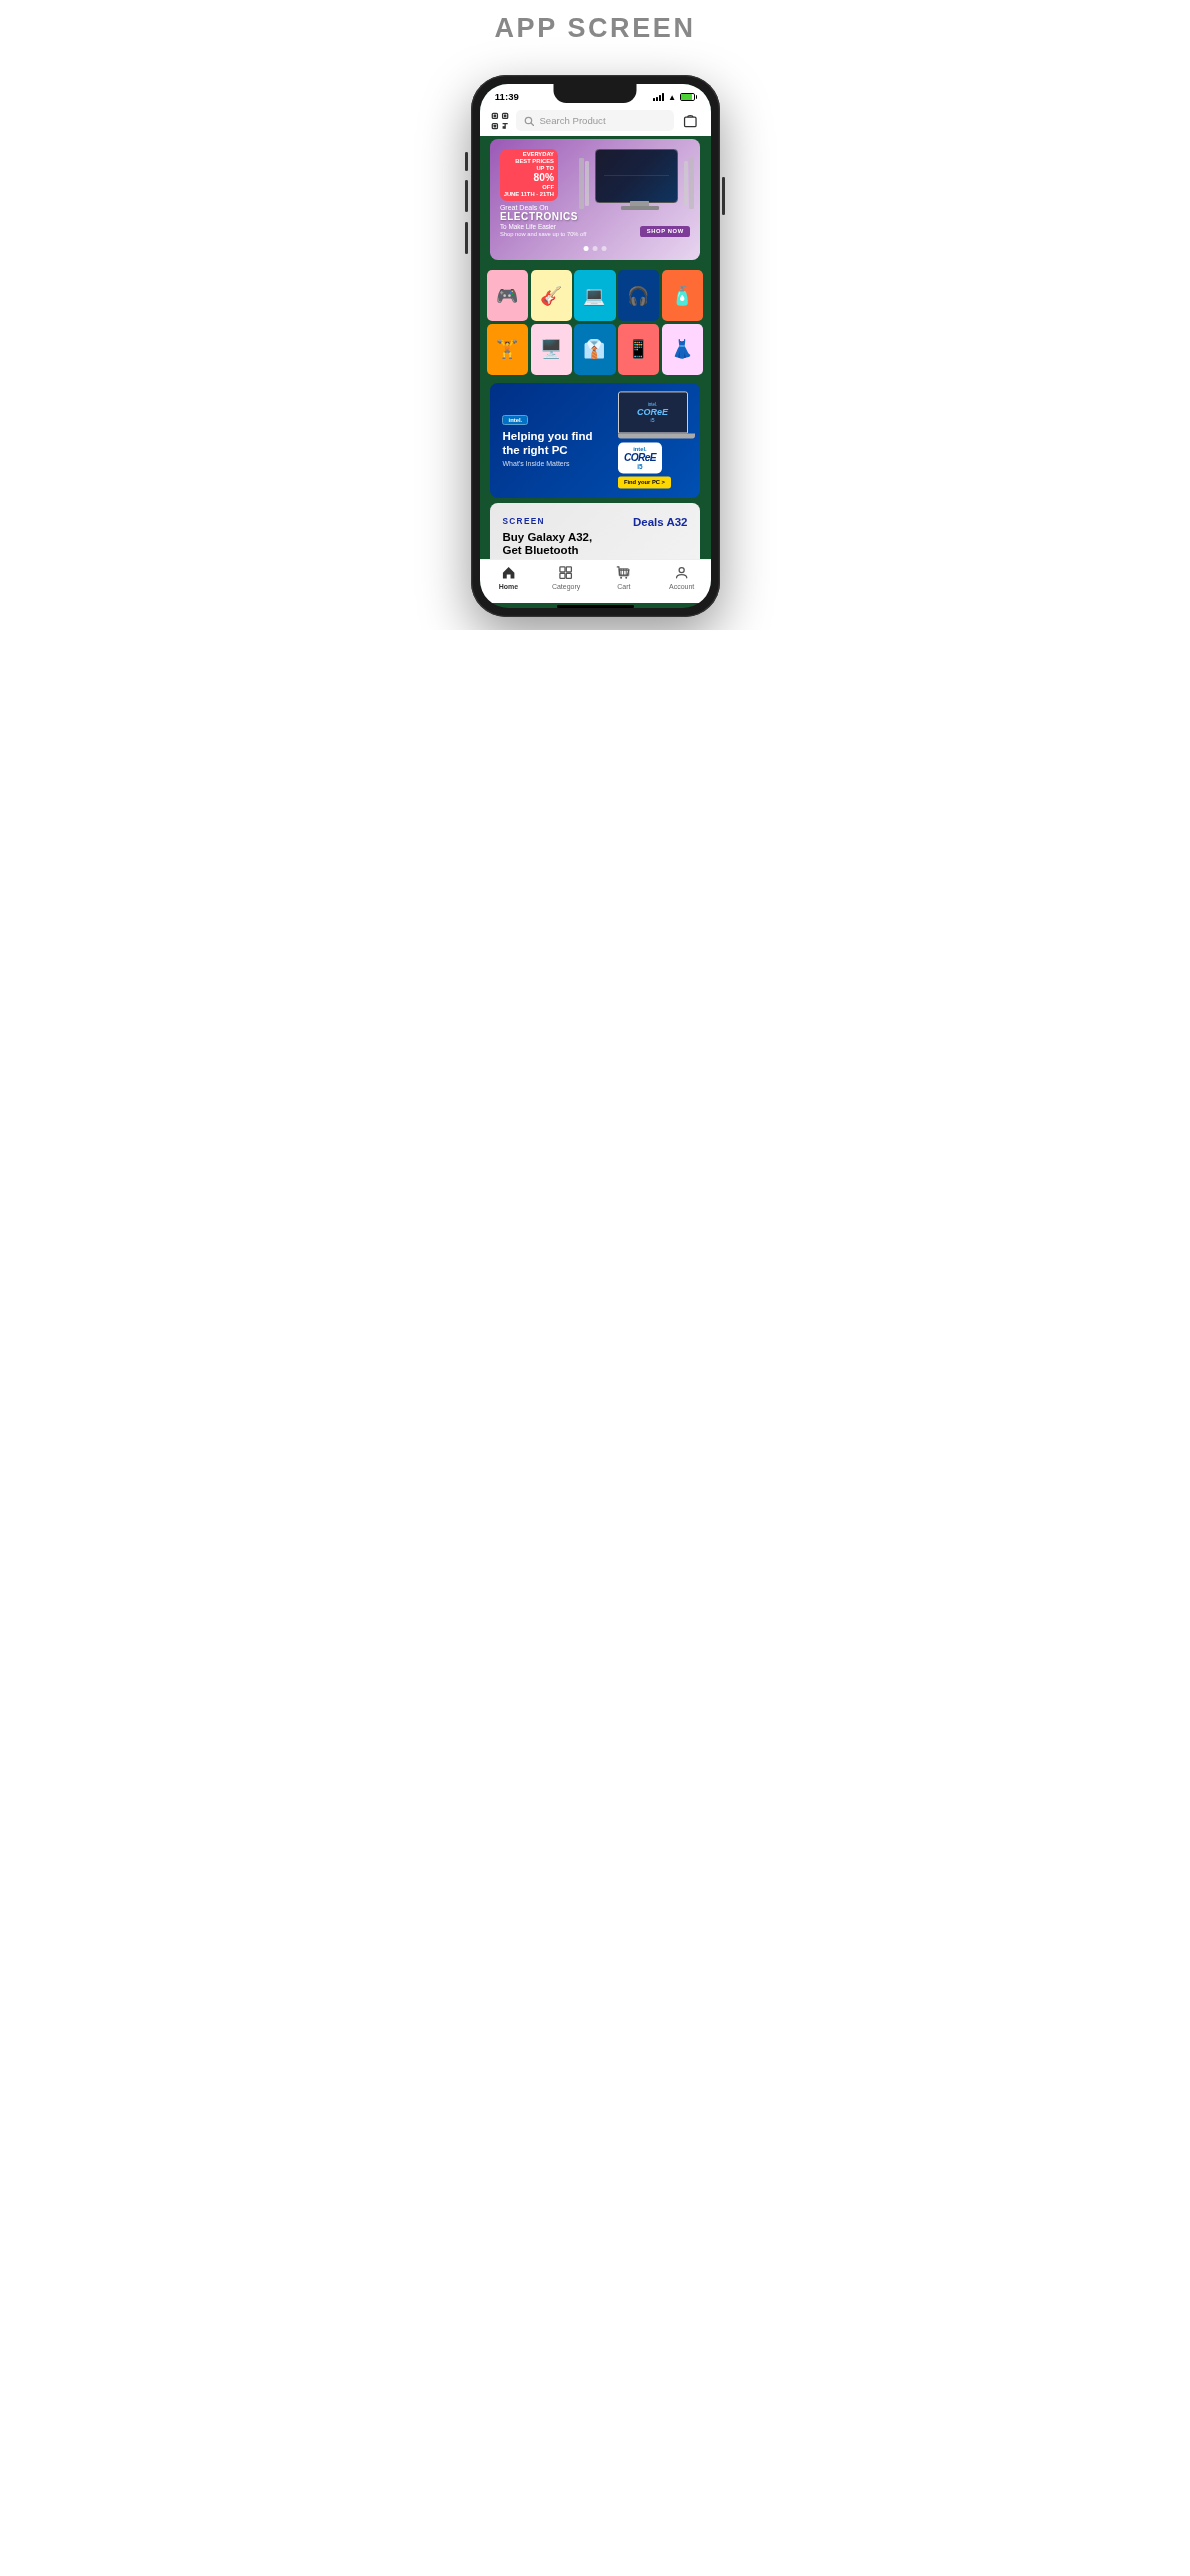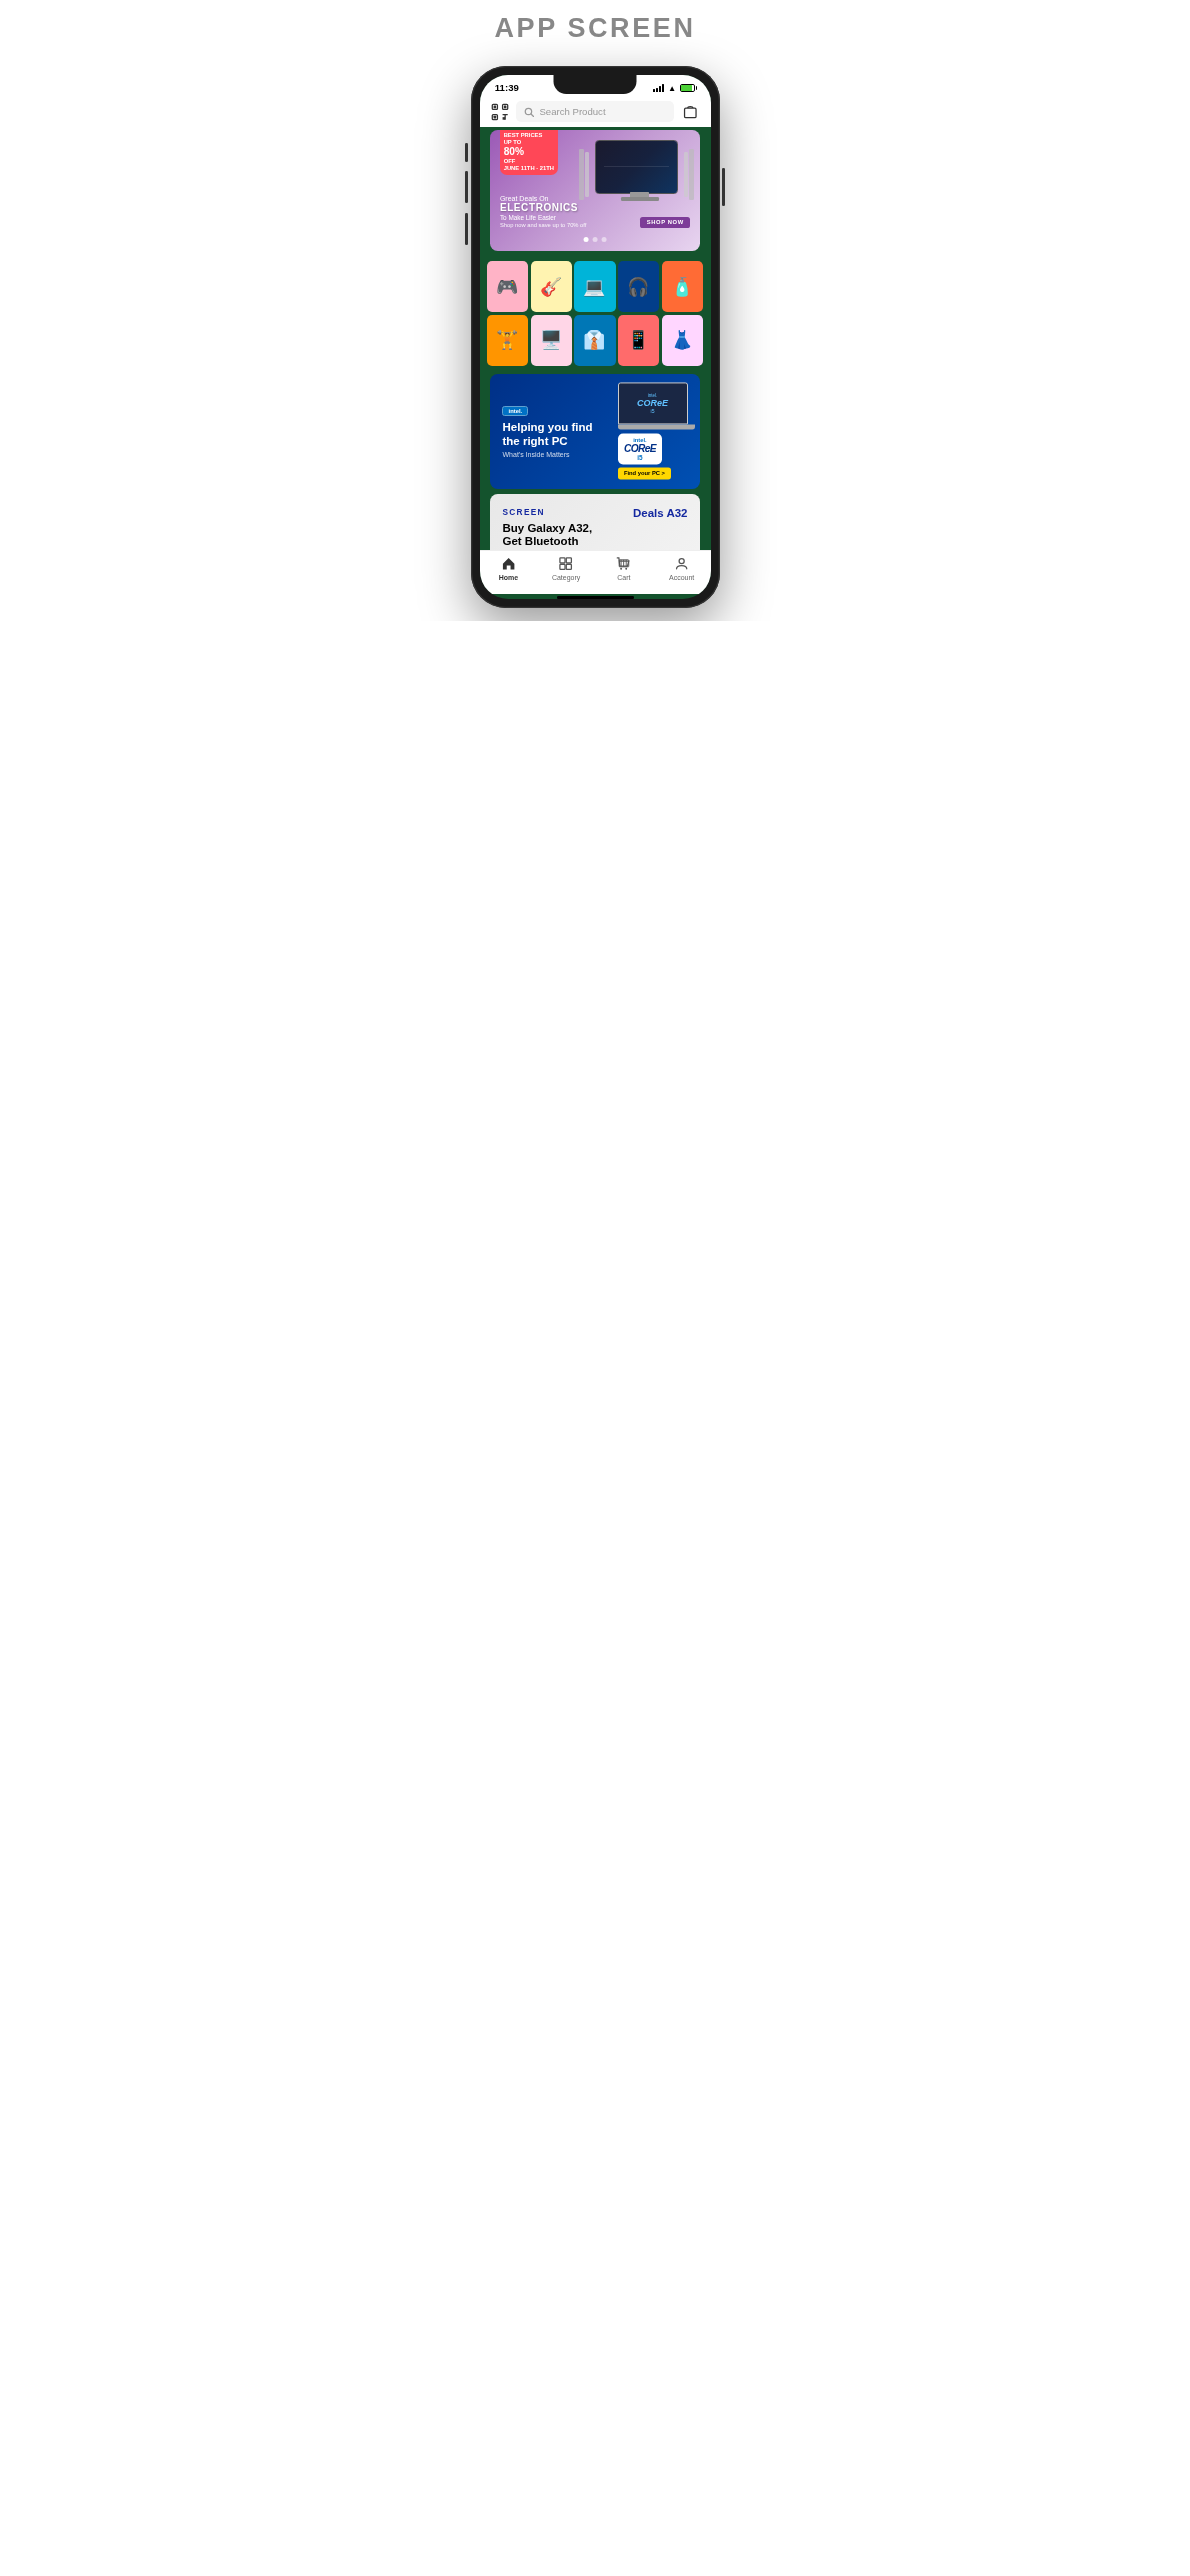--- a/index.html
+++ b/index.html
@@ -15,21 +15,21 @@
       width: 294px;
       display: flex;
       flex-direction: column;
       align-items: center;
     }
     .app-screen-title {
       font-size: 27px;
       font-weight: 700;
       color: #888;
       letter-spacing: 2.6px;
-      margin-bottom: 22px;
+      margin-bottom: 31px;
       text-align: center;
     }
     .phone-frame {
       width: 249px;
       background: #1a1a1a;
       border-radius: 35px;
       padding: 9px;
       box-shadow: 0 19px 51px rgba(0,0,0,0.4), inset 0 0 0 1.3px #333;
       position: relative;
     }
@@ -176,23 +176,23 @@
       z-index: 2;
     }
     .banner-badge {
       background: #ff4757;
       color: #fff;
       font-size: 5.8px;
       font-weight: 700;
       padding: 2.6px 3.8px;
       border-radius: 7px;
       display: inline-block;
-      margin-bottom: 20px;
+      margin-bottom: 3px;
       line-height: 1.2;
-      text-align: left;
+      text-align: right;
     }
     .banner-badge .pct {
       font-size: 10.2px;
       font-weight: 900;
       display: block;
     }
     .banner-title-sm {
       color: #fff;
       font-size: 7px;
       margin-bottom: 1.3px;

